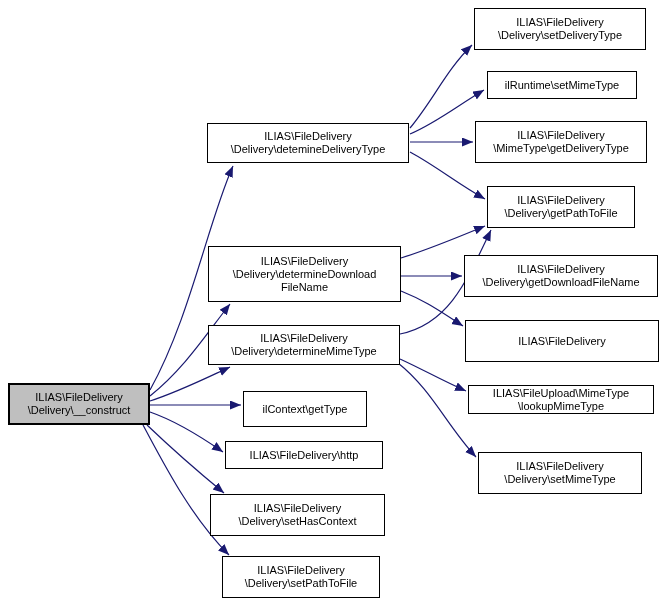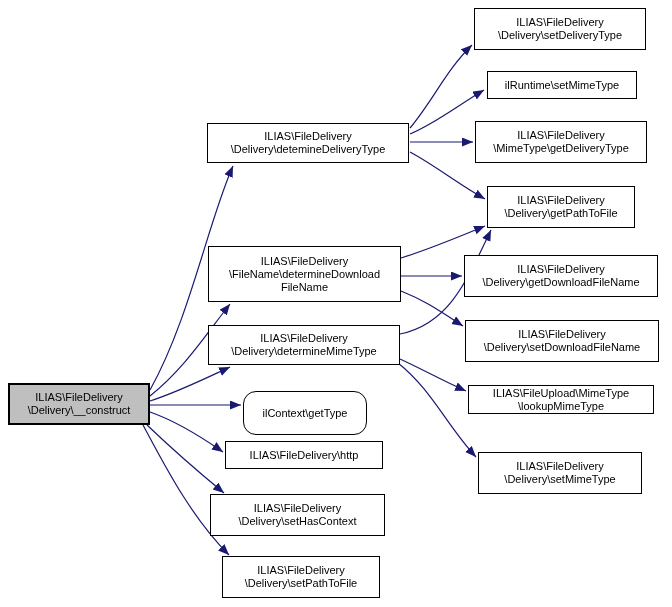--- a/index.html
+++ b/index.html
@@ -43,21 +43,21 @@
   .node.root {
     background: #bfbfbf;
     border-width: 2px;
     cursor: default;
   }
   
   #n-construct               { left: 8px;   top: 383px; width: 142px; height: 42px; }
   #n-detemineDeliveryType    { left: 207px; top: 123px; width: 202px; height: 40px; }
   #n-determineDownloadFileName { left: 208px; top: 246px; width: 193px; height: 56px; }
   #n-determineMimeType       { left: 208px; top: 325px; width: 192px; height: 40px; }
-  #n-ilContextGetType        { left: 243px; top: 391px; width: 124px; height: 44px; border-radius: 13px; }
+  #n-ilContextGetType        { left: 243px; top: 391px; width: 124px; height: 36px; }
   #n-http                    { left: 225px; top: 441px; width: 158px; height: 28px; }
   #n-setHasContext           { left: 210px; top: 494px; width: 175px; height: 42px; }
   #n-setPathToFile           { left: 222px; top: 556px; width: 158px; height: 42px; }
   #n-setDeliveryType         { left: 474px; top: 8px;   width: 172px; height: 42px; }
   #n-ilRuntimeGetInstance    { left: 487px; top: 71px;  width: 150px; height: 28px; }
   #n-getDeliveryType         { left: 475px; top: 121px; width: 172px; height: 42px; }
   #n-getPathToFile           { left: 487px; top: 186px; width: 148px; height: 42px; }
   #n-getDownloadFileName     { left: 464px; top: 255px; width: 194px; height: 42px; }
   #n-setDownloadFileName     { left: 465px; top: 320px; width: 194px; height: 42px; }
   #n-lookupMimeType          { left: 468px; top: 385px; width: 186px; height: 29px; }
@@ -98,21 +98,21 @@
     <span>\Delivery\__construct</span>
   </div>
 
   <div class="node" id="n-detemineDeliveryType">
     <span>ILIAS\FileDelivery</span>
     <span>\Delivery\detemineDeliveryType</span>
   </div>
 
   <div class="node" id="n-determineDownloadFileName">
     <span>ILIAS\FileDelivery</span>
-    <span>\FileName\determineDownload</span>
+    <span>\Delivery\determineDownload</span>
     <span>FileName</span>
   </div>
 
   <div class="node" id="n-determineMimeType">
     <span>ILIAS\FileDelivery</span>
     <span>\Delivery\determineMimeType</span>
   </div>
 
   <div class="node" id="n-ilContextGetType">
     <span>ilContext\getType</span>
@@ -151,21 +151,20 @@
     <span>\Delivery\getPathToFile</span>
   </div>
 
   <div class="node" id="n-getDownloadFileName">
     <span>ILIAS\FileDelivery</span>
     <span>\Delivery\getDownloadFileName</span>
   </div>
 
   <div class="node" id="n-setDownloadFileName">
     <span>ILIAS\FileDelivery</span>
-    <span>\Delivery\setDownloadFileName</span>
   </div>
 
   <div class="node" id="n-lookupMimeType">
     <span>ILIAS\FileUpload\MimeType</span>
     <span>\lookupMimeType</span>
   </div>
 
   <div class="node" id="n-setMimeType">
     <span>ILIAS\FileDelivery</span>
     <span>\Delivery\setMimeType</span>

